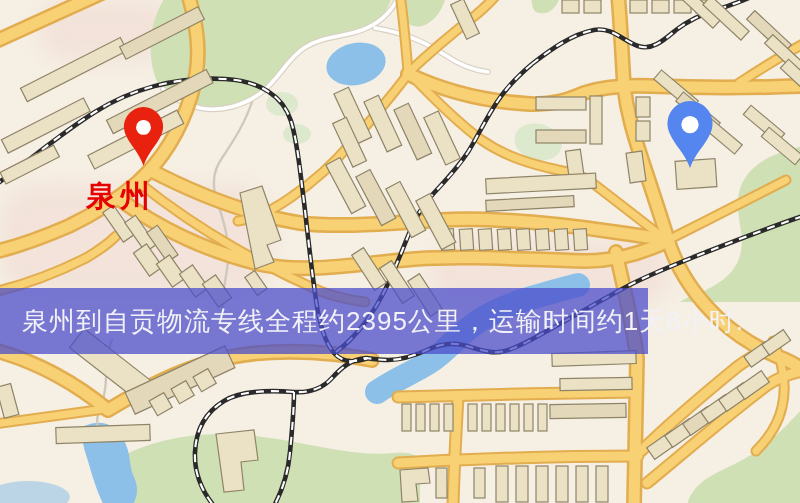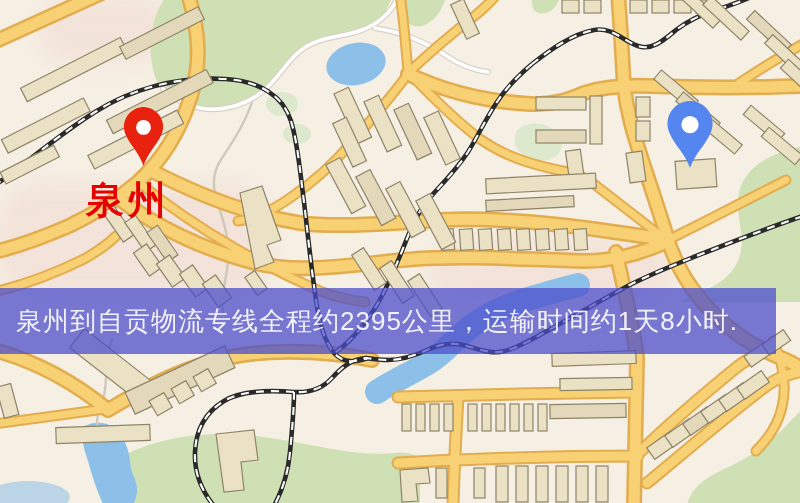--- a/index.html
+++ b/index.html
@@ -28,27 +28,27 @@
   .green{fill:var(--green,#cfe0b5)}
   .green2{fill:#dde9cc}
   .water{fill:var(--water,#8cc0e8)}
   .tint{fill:#efd8d0;opacity:.5}
   
   .pin{position:absolute;pointer-events:none}
   .pin svg{display:block;width:100%;height:100%}
   
   .city-label{position:absolute;font-family:"Liberation Serif","DejaVu Serif",serif;
     font-weight:600;line-height:1;white-space:nowrap;}
-  .city-label.origin{left:86px;top:181px;font-size:38px;letter-spacing:4px;color:var(--origin-label,#e60000);}
+  .city-label.origin{left:86px;top:181px;font-size:30px;letter-spacing:4px;color:var(--origin-label,#e60000);}
   .city-label.dest{left:644px;top:178px;font-size:44px;letter-spacing:5px;color:var(--dest-label,#1b1bd6);}
   
   .banner{
-    position:absolute;left:0;top:288px;width:776px;height:66px;
+    position:absolute;left:0;top:288px;width:648px;height:66px;
     background:var(--banner-bg,rgba(74,77,204,0.74));
-    display:flex;align-items:center;box-sizing:border-box;padding-left:16px;
+    display:flex;align-items:center;box-sizing:border-box;padding-left:22px;
   }
   .banner .banner-text{
     color:var(--banner-text,#f2f1f7);font-size:26px;letter-spacing:1px;white-space:nowrap;
     font-family:"Liberation Sans","DejaVu Sans",sans-serif;
   }
 </style>
 </head>
 <body>
 
 <div class="stage">

